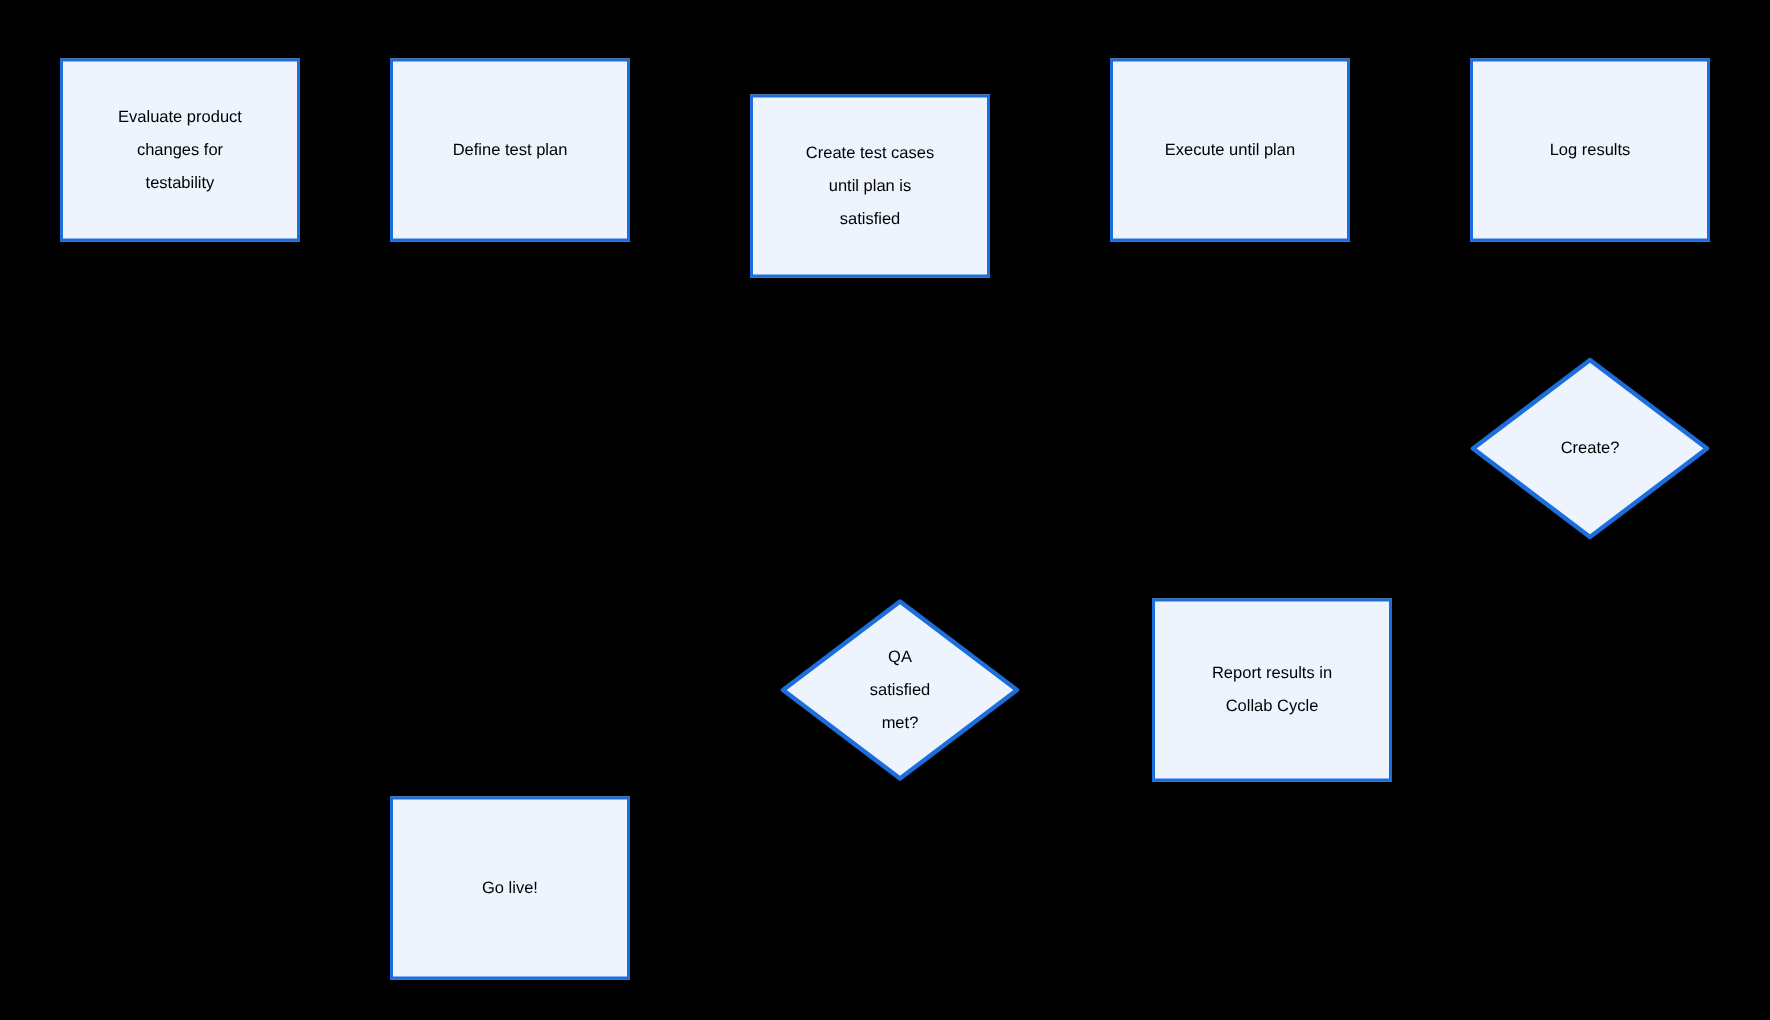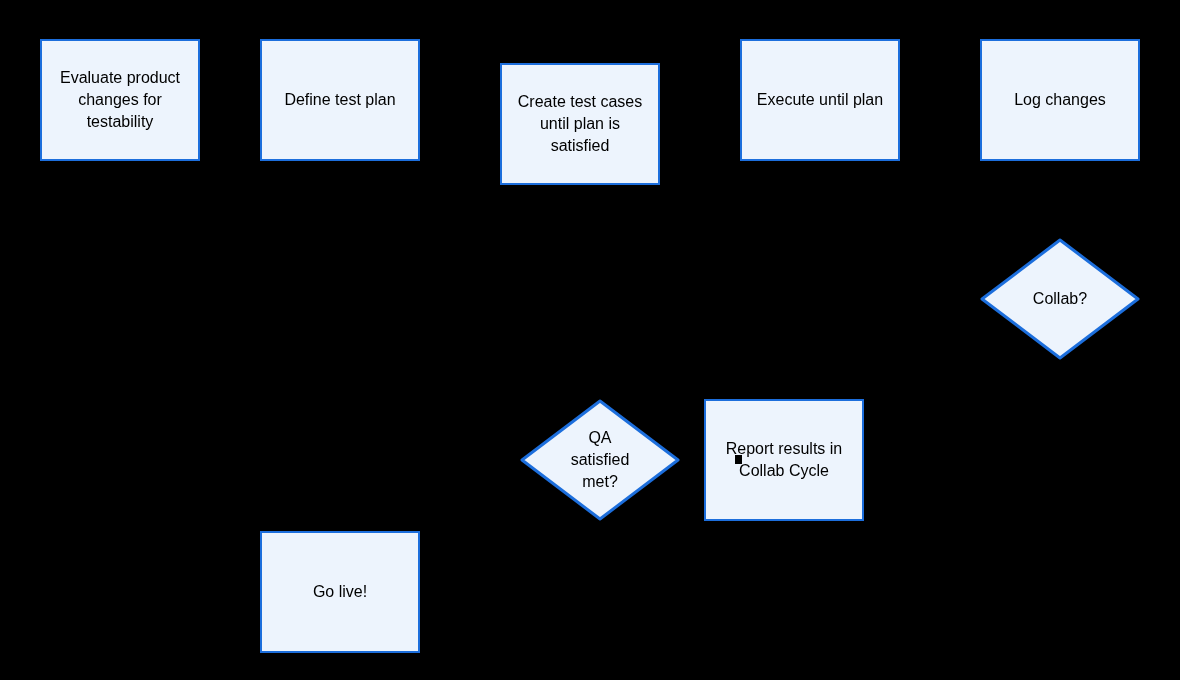--- a/index.html
+++ b/index.html
@@ -31,35 +31,35 @@
   .decision polygon{
     fill:var(--fill);
     stroke:var(--stroke);
     stroke-width:3;
     stroke-linejoin:round;
   }
   .label{
     position:relative;
     text-align:center;
     color:var(--text);
-    font-size:16px;
+    font-size:11px;
     line-height:22px;
     white-space:pre-line;
     padding:0 6px;
   }
   
   .pos-evaluate  {left:40px;  top:39px;}
   .pos-define    {left:260px; top:39px;}
   .pos-create    {left:500px; top:39px;margin-top:24px;}
   .pos-execute   {left:740px; top:39px;}
   .pos-log       {left:980px; top:39px;}
   .pos-iterate   {left:980px; top:238px;}
   .pos-reevaluate{left:260px; top:279px;}
   .pos-qa        {left:520px; top:399px;}
-  .pos-report    {left:704px; top:399px;}
+  .pos-report    {left:768px; top:399px;}
   .pos-golive    {left:260px; top:519px;margin-top:12px;}
   
   .remnant{position:absolute;background:var(--bg);}
   .remnant-reevaluate{left:336px;top:277px;width:9px;height:5px;}
   .remnant-report{left:735px;top:455px;width:7px;height:9px;}
 </style>
 </head>
 <body>
 
 <div class="canvas">
@@ -78,28 +78,28 @@
     <div class="label">Create test cases
 until plan is
 satisfied</div>
   </div>
 
   <div class="node process pos-execute">
     <div class="label">Execute until plan</div>
   </div>
 
   <div class="node process pos-log">
-    <div class="label">Log changes</div>
+    <div class="label">Log results</div>
   </div>
 
   <div class="node decision pos-iterate">
     <svg viewBox="0 0 160 122">
       <polygon points="80,2 158,61 80,120 2,61"></polygon>
     </svg>
-    <div class="label">Collab?</div>
+    <div class="label">Create?</div>
   </div>
 
 
   <div class="node decision pos-qa">
     <svg viewBox="0 0 160 122">
       <polygon points="80,2 158,61 80,120 2,61"></polygon>
     </svg>
     <div class="label">QA
 satisfied
 met?</div>

